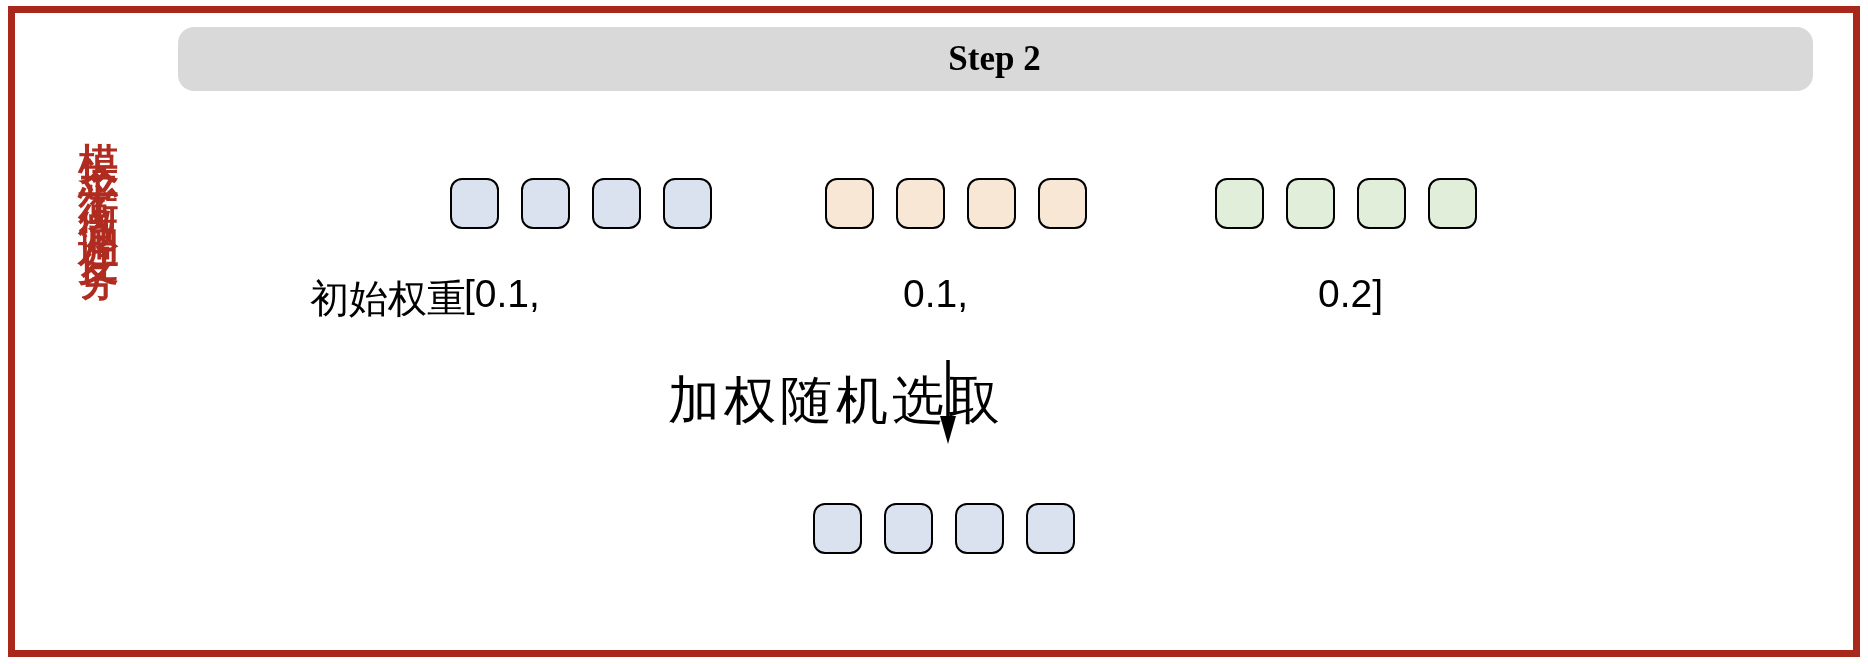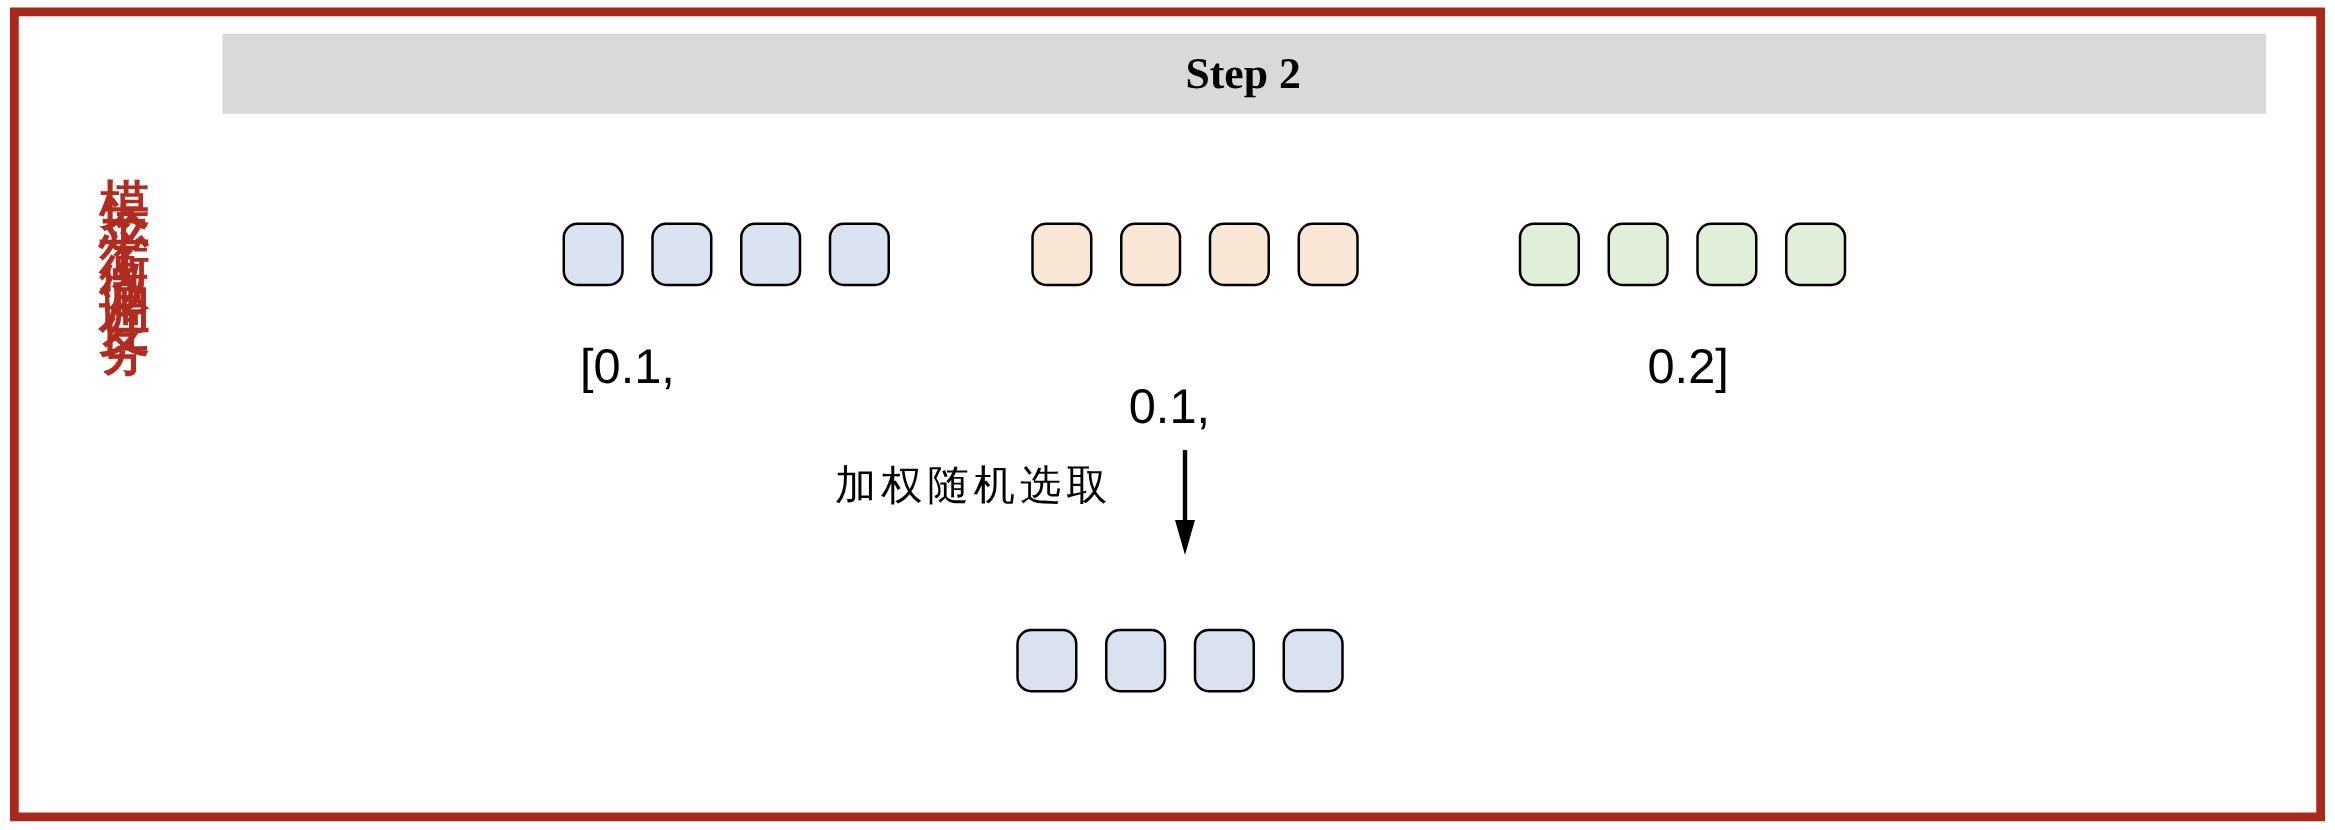--- a/index.html
+++ b/index.html
@@ -16,20 +16,21 @@
     border:7px solid #a8291c;
   }
   .header-bar{
     position:absolute;
     left:178px;top:27px;width:1635px;height:64px;
     background:#d9d9d9;
     display:flex;align-items:center;justify-content:center;
     font-family:"Liberation Serif","DejaVu Serif",serif;
     font-weight:bold;font-size:35px;color:#000;
     white-space:nowrap;
+    border-radius:16px;
   }
   .header-bar .step{margin-right:2px;}
   .task-label{
     position:absolute;
     left:76px;top:110px;height:470px;width:46px;
     writing-mode:vertical-rl;
     text-orientation:upright;
     font-size:40px;font-weight:bold;
     letter-spacing:17px;
     color:#b02c20;
@@ -46,21 +47,21 @@
     box-sizing:content-box;
   }
   .weights-text{
     position:absolute;
     font-size:39px;color:#000;
     white-space:nowrap;
   }
   .arrow-label{
     position:absolute;
     left:668px;top:366px;
-    font-size:33px;color:#000;
+    font-size:52px;color:#000;
     letter-spacing:4px;
     white-space:nowrap;
   }
   .arrow-svg{
     position:absolute;
     left:935px;top:360px;
   }
 </style>
 </head>
 <body>
@@ -87,22 +88,23 @@
       <div class="sq" style="background: rgb(249, 231, 213);"></div>
       <div class="sq" style="background: rgb(249, 231, 213);"></div>
     </div>
   <div class="sq-group" style="left:1215px;top:178px;">
       <div class="sq" style="background: rgb(224, 238, 218);"></div>
       <div class="sq" style="background: rgb(224, 238, 218);"></div>
       <div class="sq" style="background: rgb(224, 238, 218);"></div>
       <div class="sq" style="background: rgb(224, 238, 218);"></div>
     </div>
 
+  <div class="weights-text" style="left:310px;top:272px;">初始权重</div>
   <div class="weights-text" style="left:464px;top:272px;">[0.1,</div>
-  <div class="weights-text" style="left:903px;top:272px;margin-top:32px;">0.1,</div>
+  <div class="weights-text" style="left:903px;top:272px;">0.1,</div>
   <div class="weights-text" style="left:1318px;top:272px;">0.2]</div>
 
   <div class="arrow-label">加权随机选取</div>
 
   <svg class="arrow-svg" width="26" height="88" viewBox="0 0 26 88">
     <line x1="13" y1="0" x2="13" y2="58" stroke="#000" stroke-width="3.5"></line>
     <polygon points="5,56 21,56 13,84" fill="#000"></polygon>
   </svg>
 
   <div class="sq-group" style="left:813px;top:503px;">

